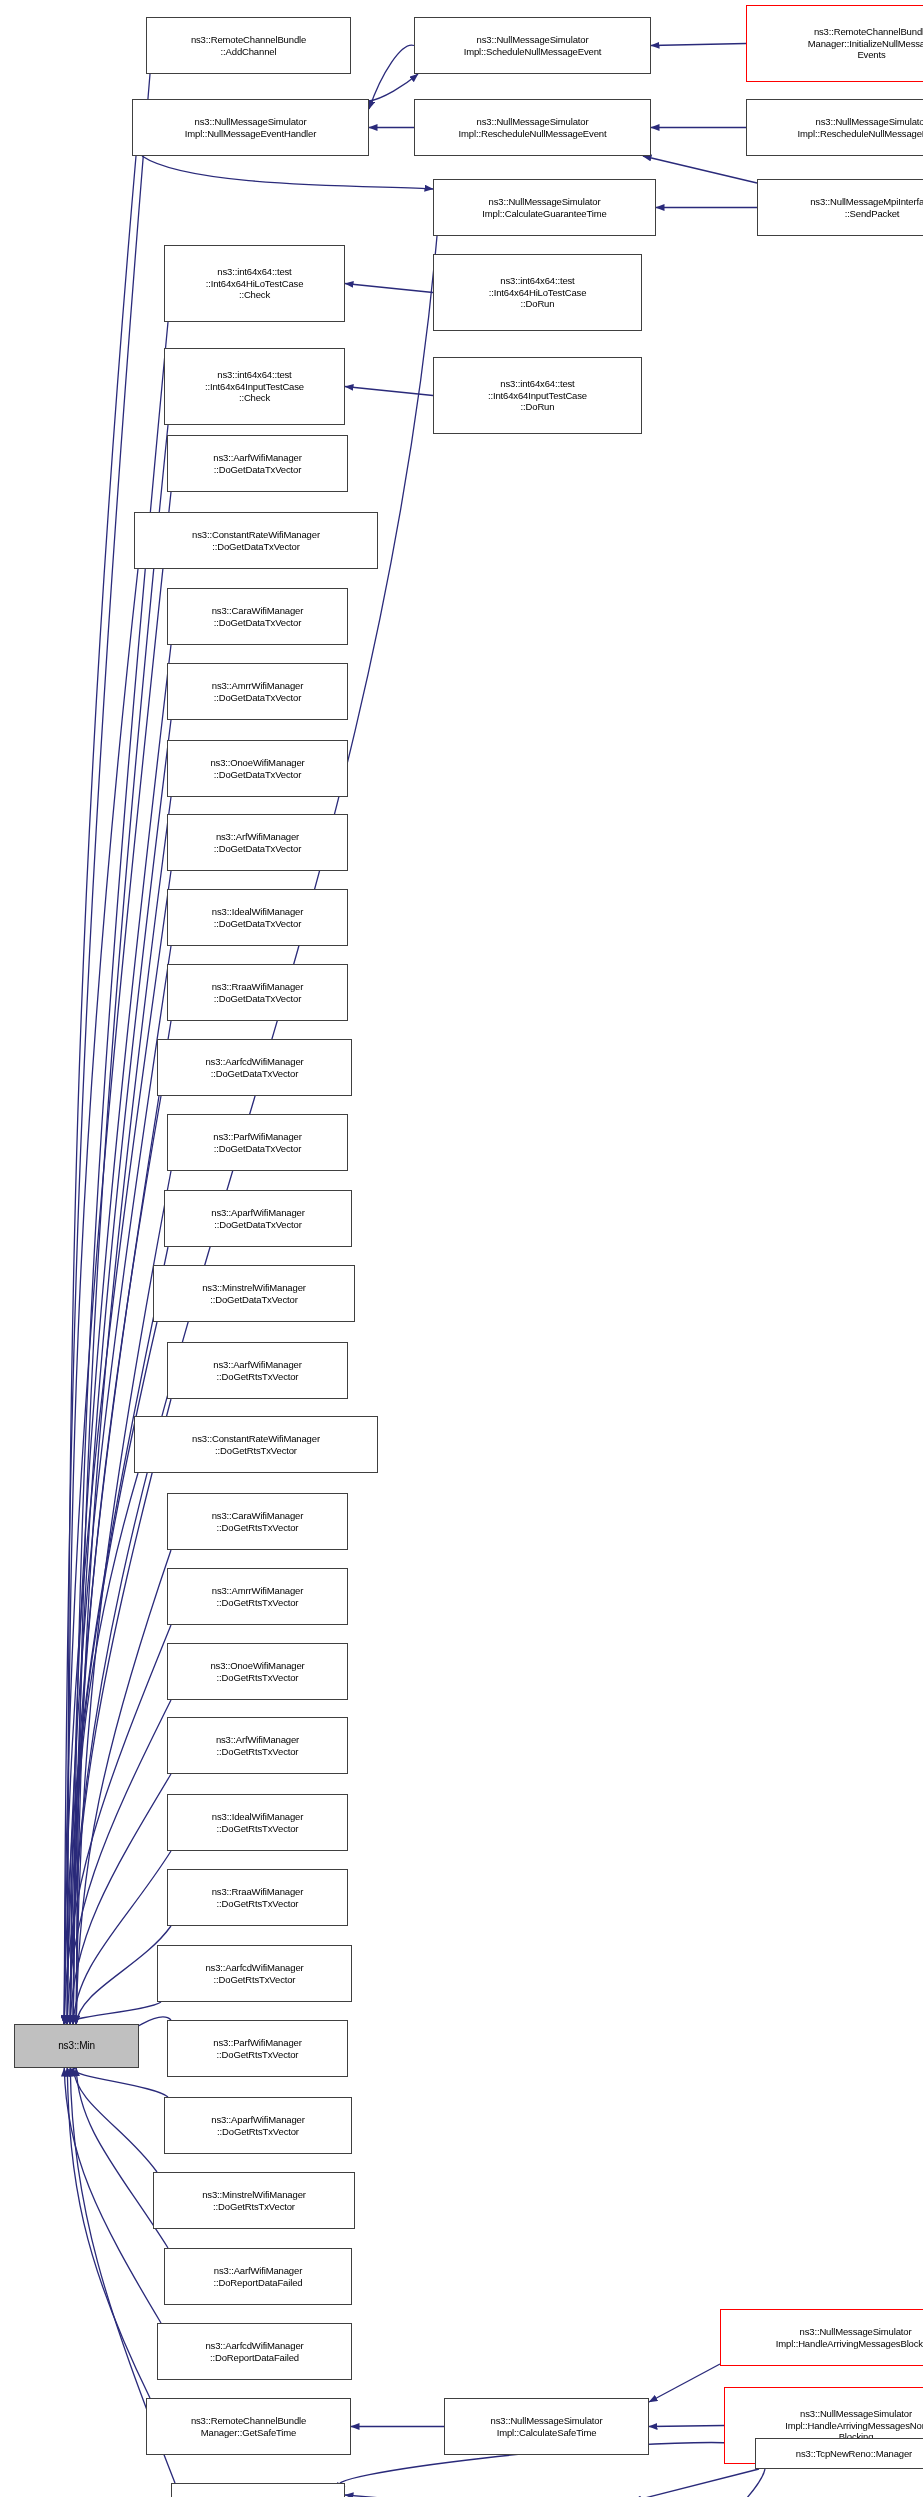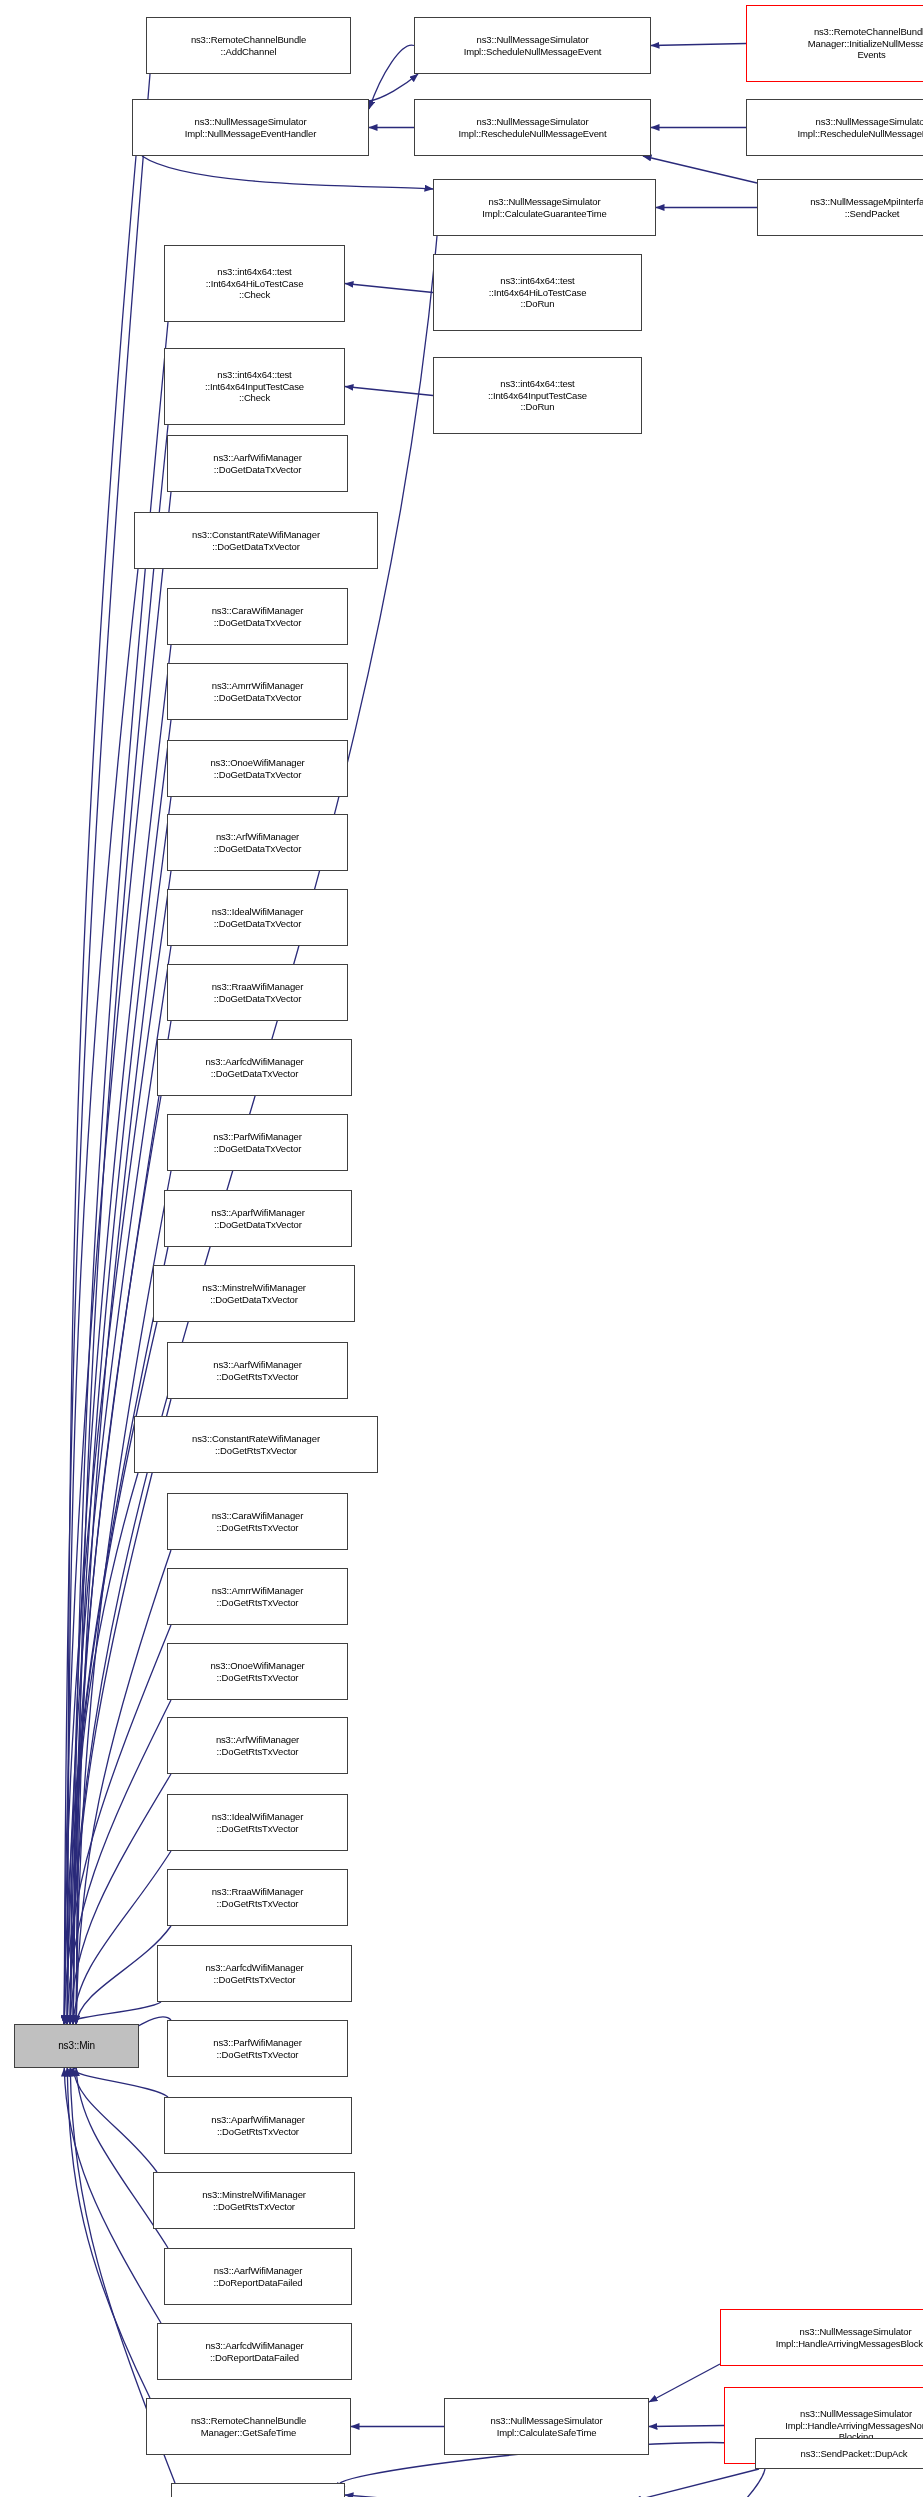--- a/index.html
+++ b/index.html
@@ -253,15 +253,15 @@
       <span>ns3::NullMessageSimulator
 Impl::HandleArrivingMessagesBlocking</span>
     </div>
     <div class="node red" style="left: 724px; top: 2387px; width: 264px; height: 77px;">
       <span>ns3::NullMessageSimulator
 Impl::HandleArrivingMessagesNon
 Blocking</span>
     </div>
     <div class="node" style="left: 171px; top: 2483px; width: 174px; height: 57px;"></div>
     <div class="node" style="left: 755px; top: 2438px; width: 198px; height: 31px;">
-      <span>ns3::SendPacket::DupAck</span>
+      <span>ns3::TcpNewReno::Manager</span>
     </div>
   </div>
 
 </body></html>

